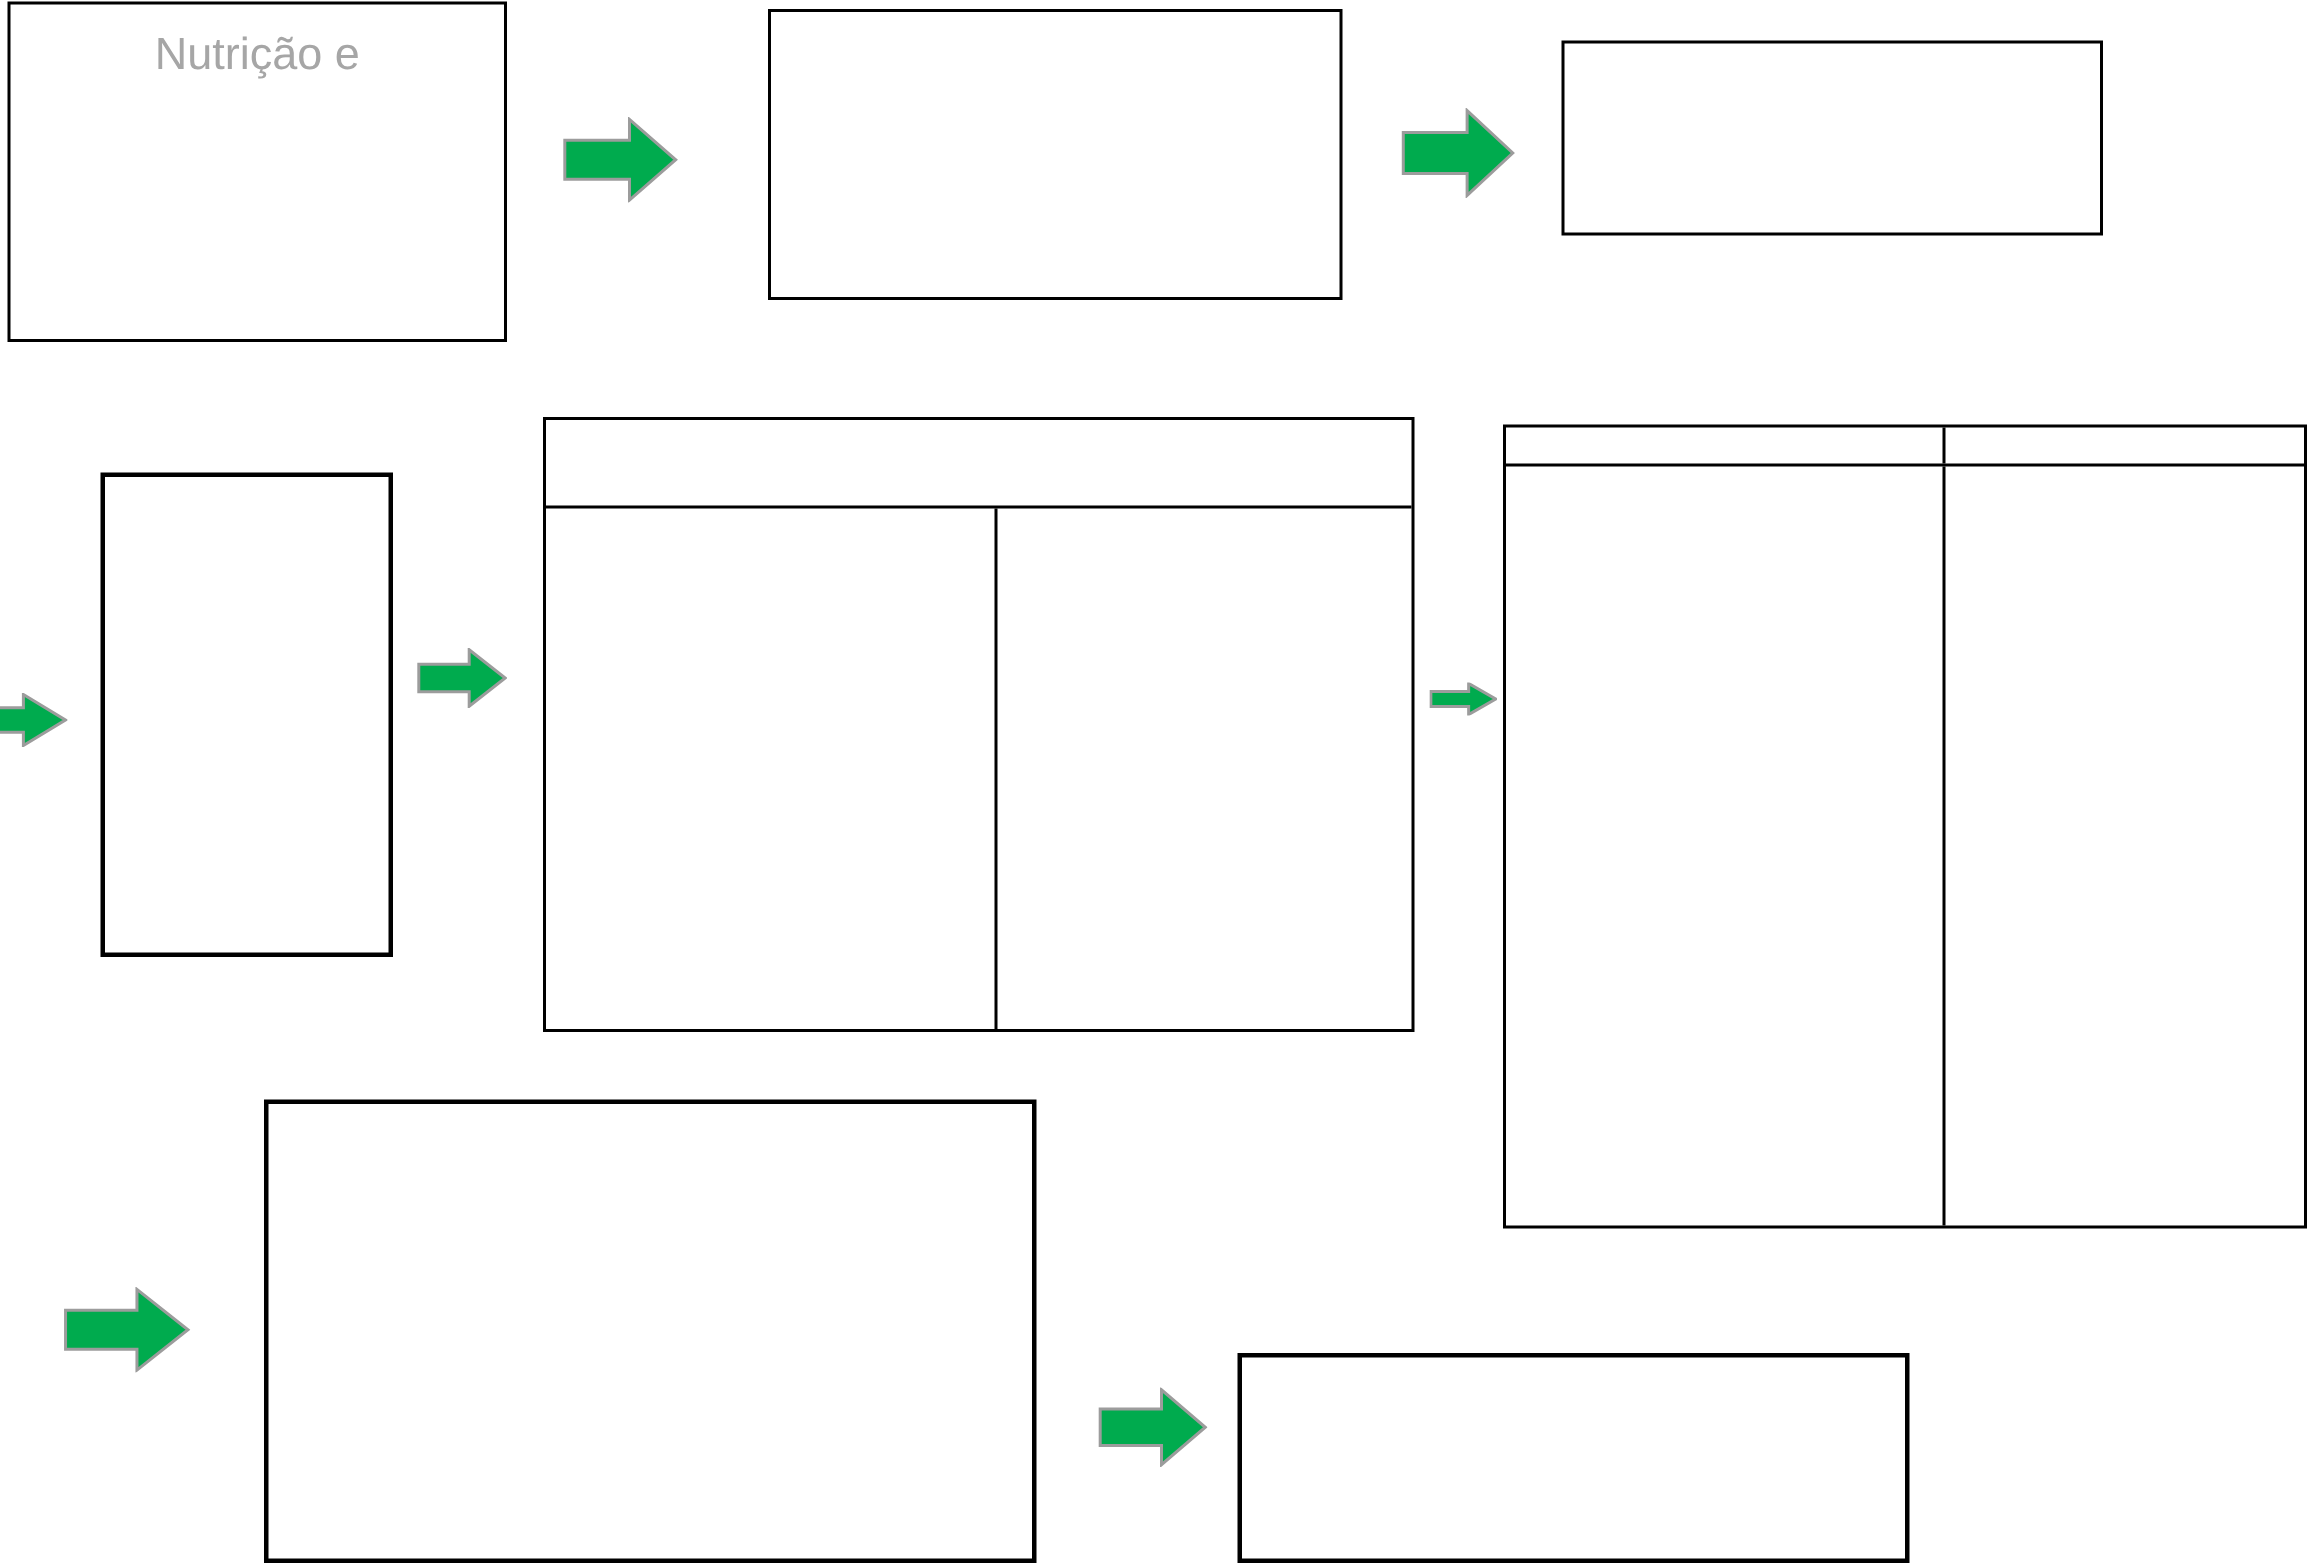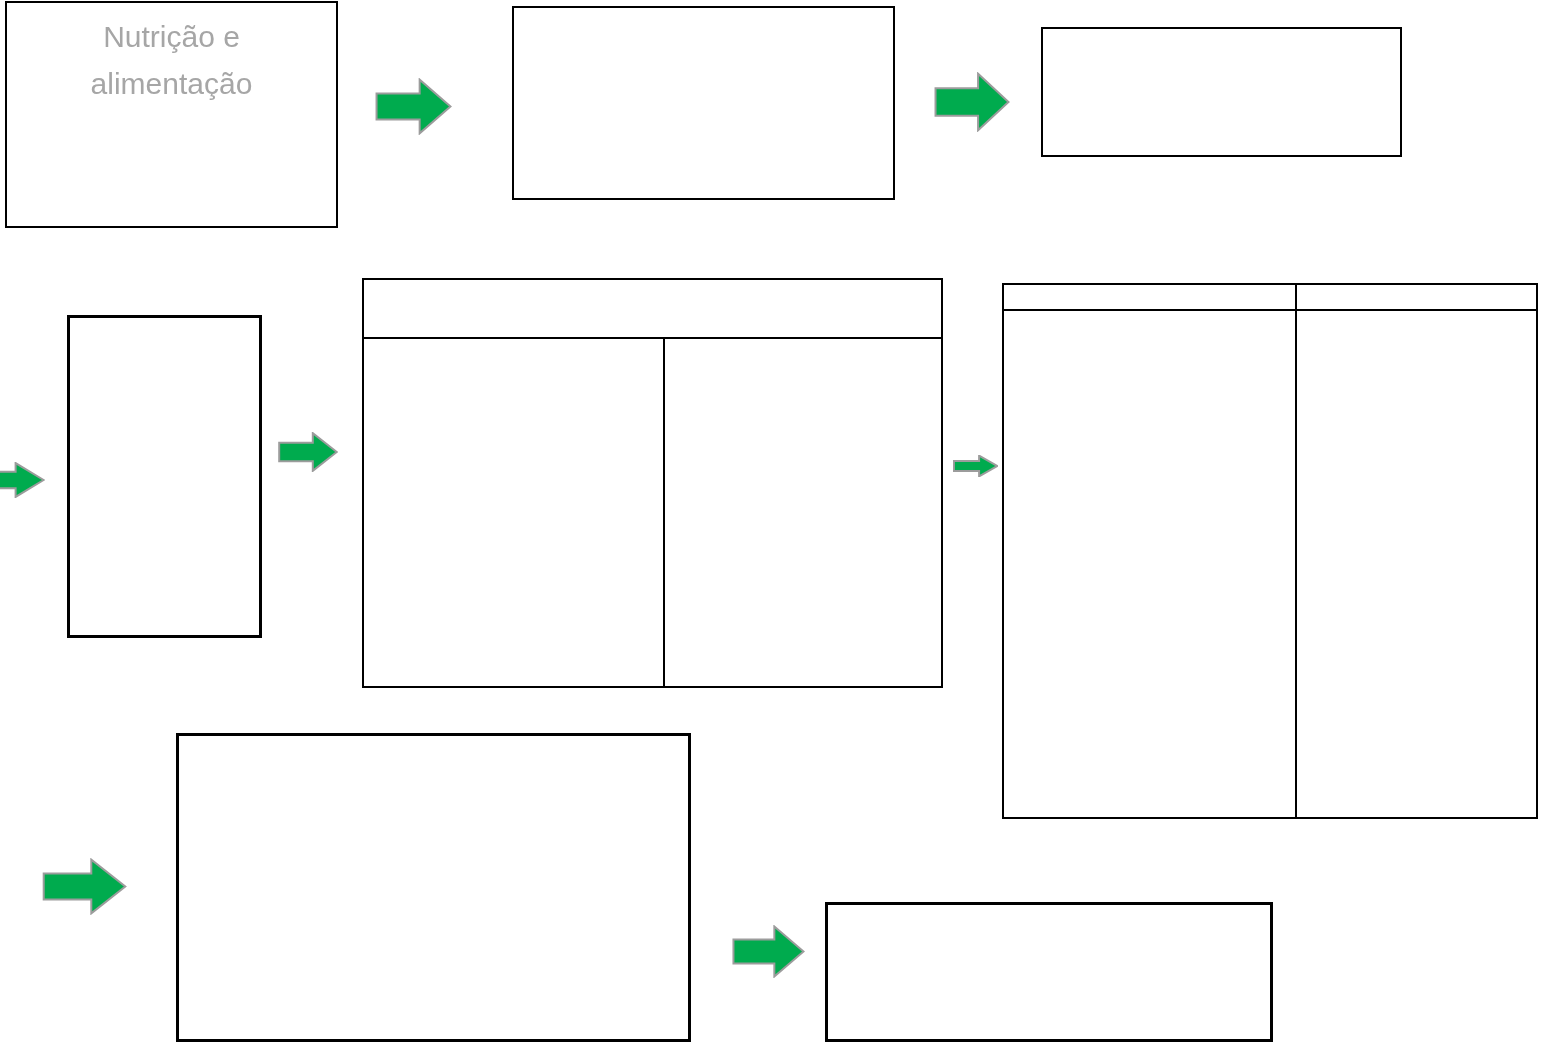--- a/index.html
+++ b/index.html
@@ -84,21 +84,20 @@
   .rt-col-right { flex: 1; }
 </style>
 </head>
 <body>
 
 <div class="canvas">
 
   <div class="box title-box" style="left:5px; top:1px; width:333px; height:227px;">
     <div class="title-text">
       <div>Nutrição e</div>
-      <div>alimentação</div>
     </div>
   </div>
 
   <div class="arrow" style="left:375px; top:78px; width:77px; height:57px;">
     <svg viewBox="0 0 100 70" preserveAspectRatio="none" aria-hidden="true">
       <polygon points="2,19 58,19 58,2 98,35 58,68 58,51 2,51" fill="#00ab4e" stroke="#9c9c9c" stroke-width="2" vector-effect="non-scaling-stroke"></polygon>
     </svg>
   </div>
 
   <div class="box" style="left:512px; top:6px; width:383px; height:194px;"></div>

